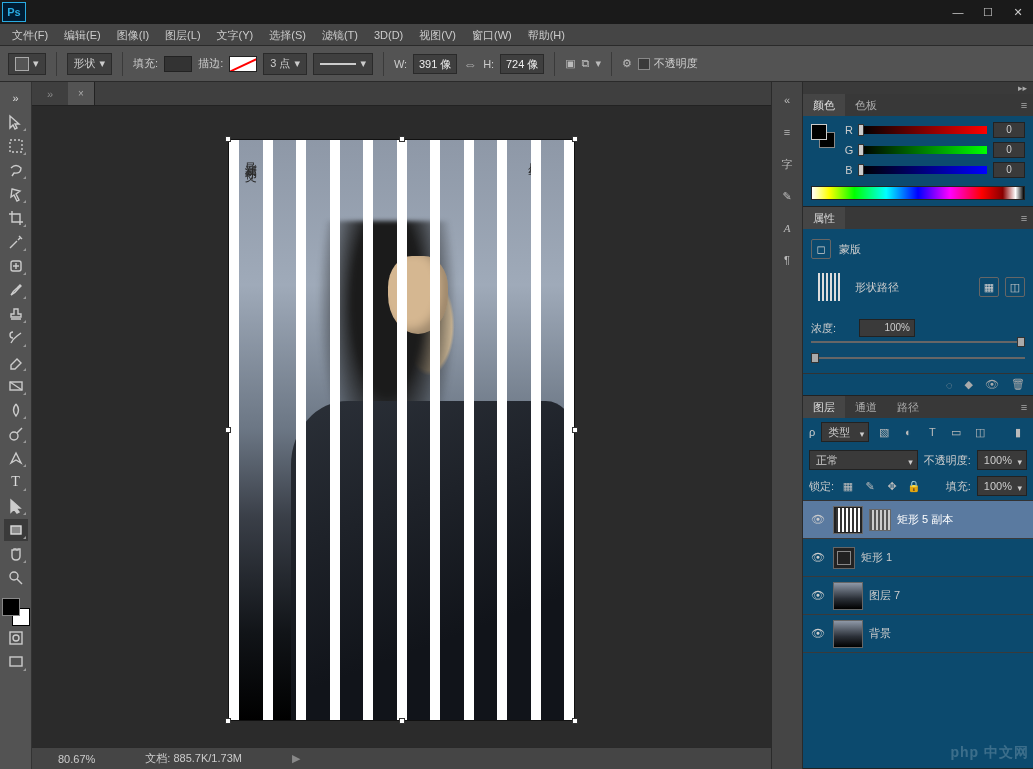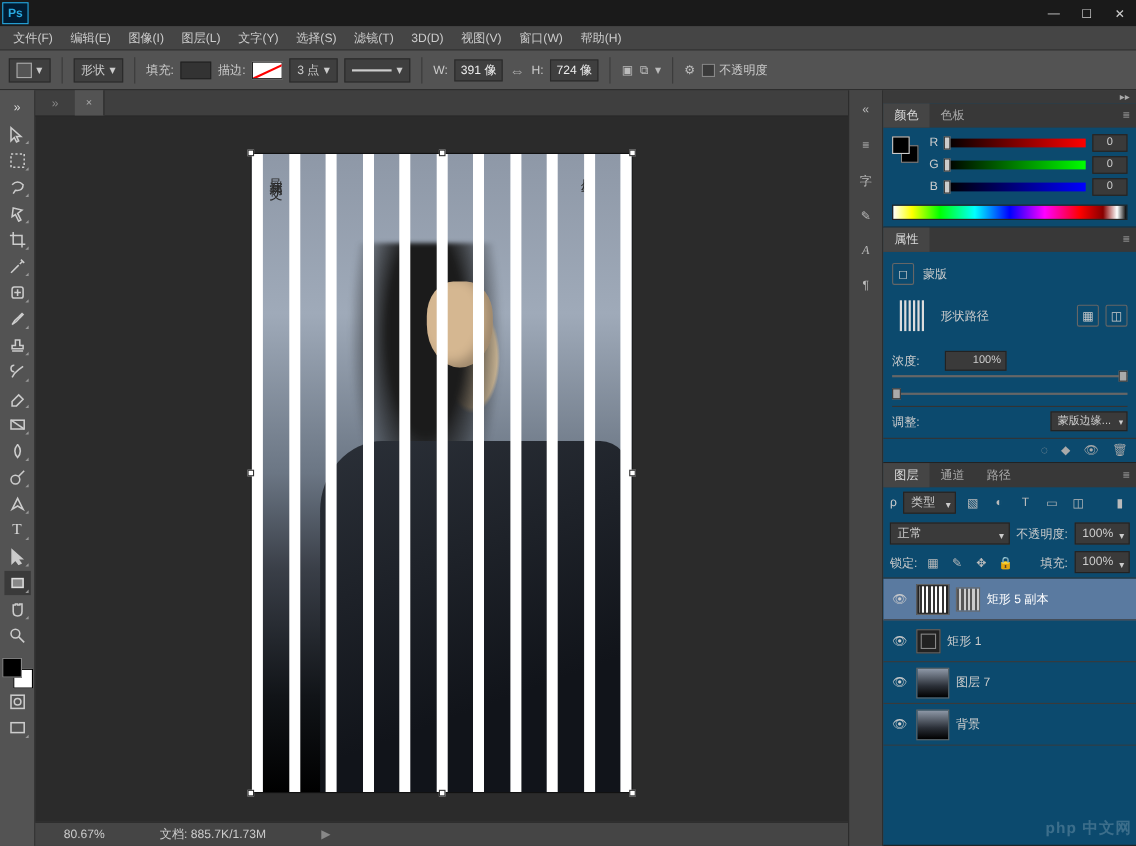--- a/index.html
+++ b/index.html
@@ -464,24 +464,20 @@
             <div class="slider-line">
                 <div class="pct-box">100%</div>
               </div>
           </div>
           <div class="slider-track" style="margin: 2px 0 14px 0">
               <div class="slider-knob"></div>
             </div>
           <div class="slider-track" style="margin: 2px 0 8px 0">
               <div class="slider-knob left"></div>
             </div>
-          <div class="adj-row">
-            <span>调整:</span>
-            <div class="adj-dd">蒙版边缘...</div>
-          </div>
         </div>
         <div class="panel-ico-row">
           <span>◌</span>
           <span>◆</span>
           <span>👁</span>
           <span>🗑</span>
         </div>
       </div>
 
       <div class="panel" style="flex:1;min-height:0;position:relative">

